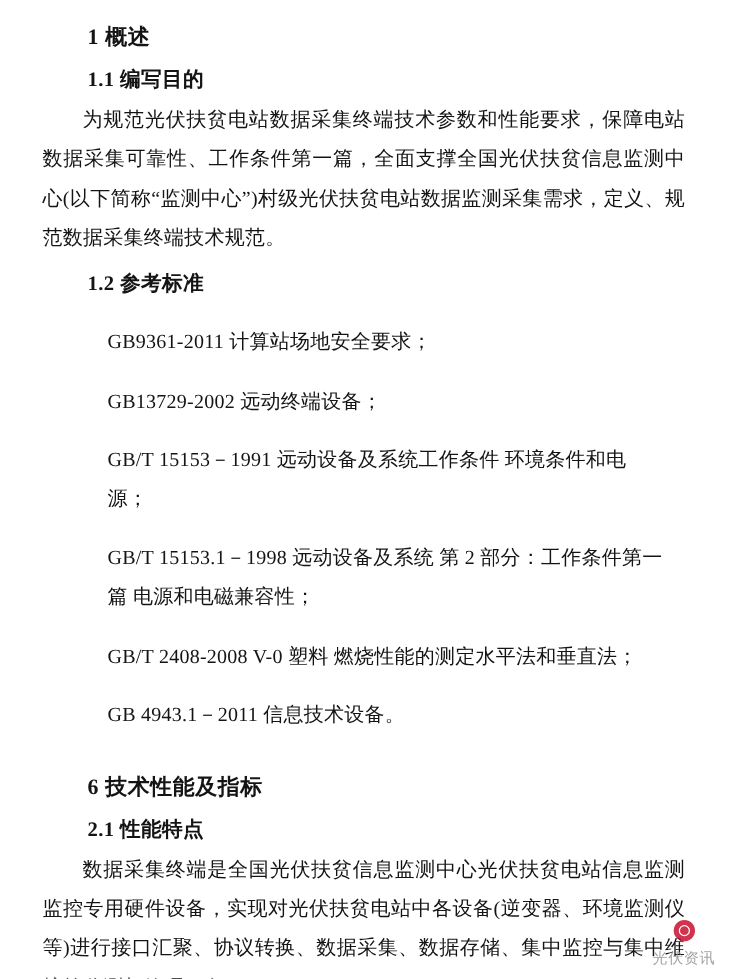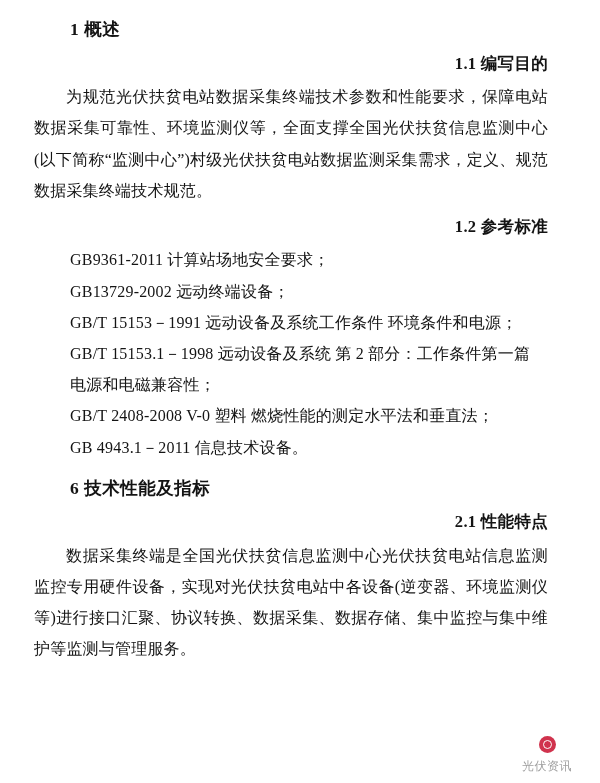--- a/index.html
+++ b/index.html
@@ -30,37 +30,36 @@
     padding-left: 36px;
     line-height: 1.75;
   }
   .h2 {
     font-size: 16.5px;
     font-weight: bold;
     letter-spacing: 0.3px;
     margin: 0 0 2px 0;
     padding-left: 36px;
     line-height: 1.85;
-    text-align: right;
   }
   .para {
     font-size: 16px;
     line-height: 1.95;
     margin: 0;
     text-align: justify;
     text-justify: inter-ideograph;
     letter-spacing: 0.2px;
   }
   .para.indent {
     text-indent: 2em;
   }
   .ref {
     font-size: 16px;
     line-height: 1.95;
-    margin: 0;
+    margin: 16px;
     padding-left: 36px;
     letter-spacing: 0.2px;
   }
   .gap-sm { height: 6px; }
   .gap-md { height: 10px; }
 
   .watermark {
     position: absolute;
     right: 10px;
     bottom: 8px;
@@ -98,21 +97,21 @@
 </style>
 </head>
 <body>
 
 <div class="page">
 
   <h1 class="h1">1 概述</h1>
 
   <h2 class="h2">1.1 编写目的</h2>
 
-  <p class="para indent">为规范光伏扶贫电站数据采集终端技术参数和性能要求，保障电站数据采集可靠性、环境监测仪等，全面支撑全国光伏扶贫信息监测中心(以下简称“监测中心”)村级光伏扶贫电站数据监测采集需求，定义、规范数据采集终端技术规范。</p>
+  <p class="para indent">为规范光伏扶贫电站数据采集终端技术参数和性能要求，保障电站数据采集可靠性、工作条件第一篇，全面支撑全国光伏扶贫信息监测中心(以下简称“监测中心”)村级光伏扶贫电站数据监测采集需求，定义、规范数据采集终端技术规范。</p>
 
   <div class="gap-sm"></div>
 
   <h2 class="h2">1.2 参考标准</h2>
 
   <p class="ref">GB9361-2011 计算站场地安全要求；</p>
   <p class="ref">GB13729-2002 远动终端设备；</p>
   <p class="ref">GB/T 15153－1991 远动设备及系统工作条件 环境条件和电源；</p>
   <p class="ref">GB/T 15153.1－1998 远动设备及系统 第 2 部分：工作条件第一篇 电源和电磁兼容性；</p>
   <p class="ref">GB/T 2408-2008 V-0 塑料 燃烧性能的测定水平法和垂直法；</p>

